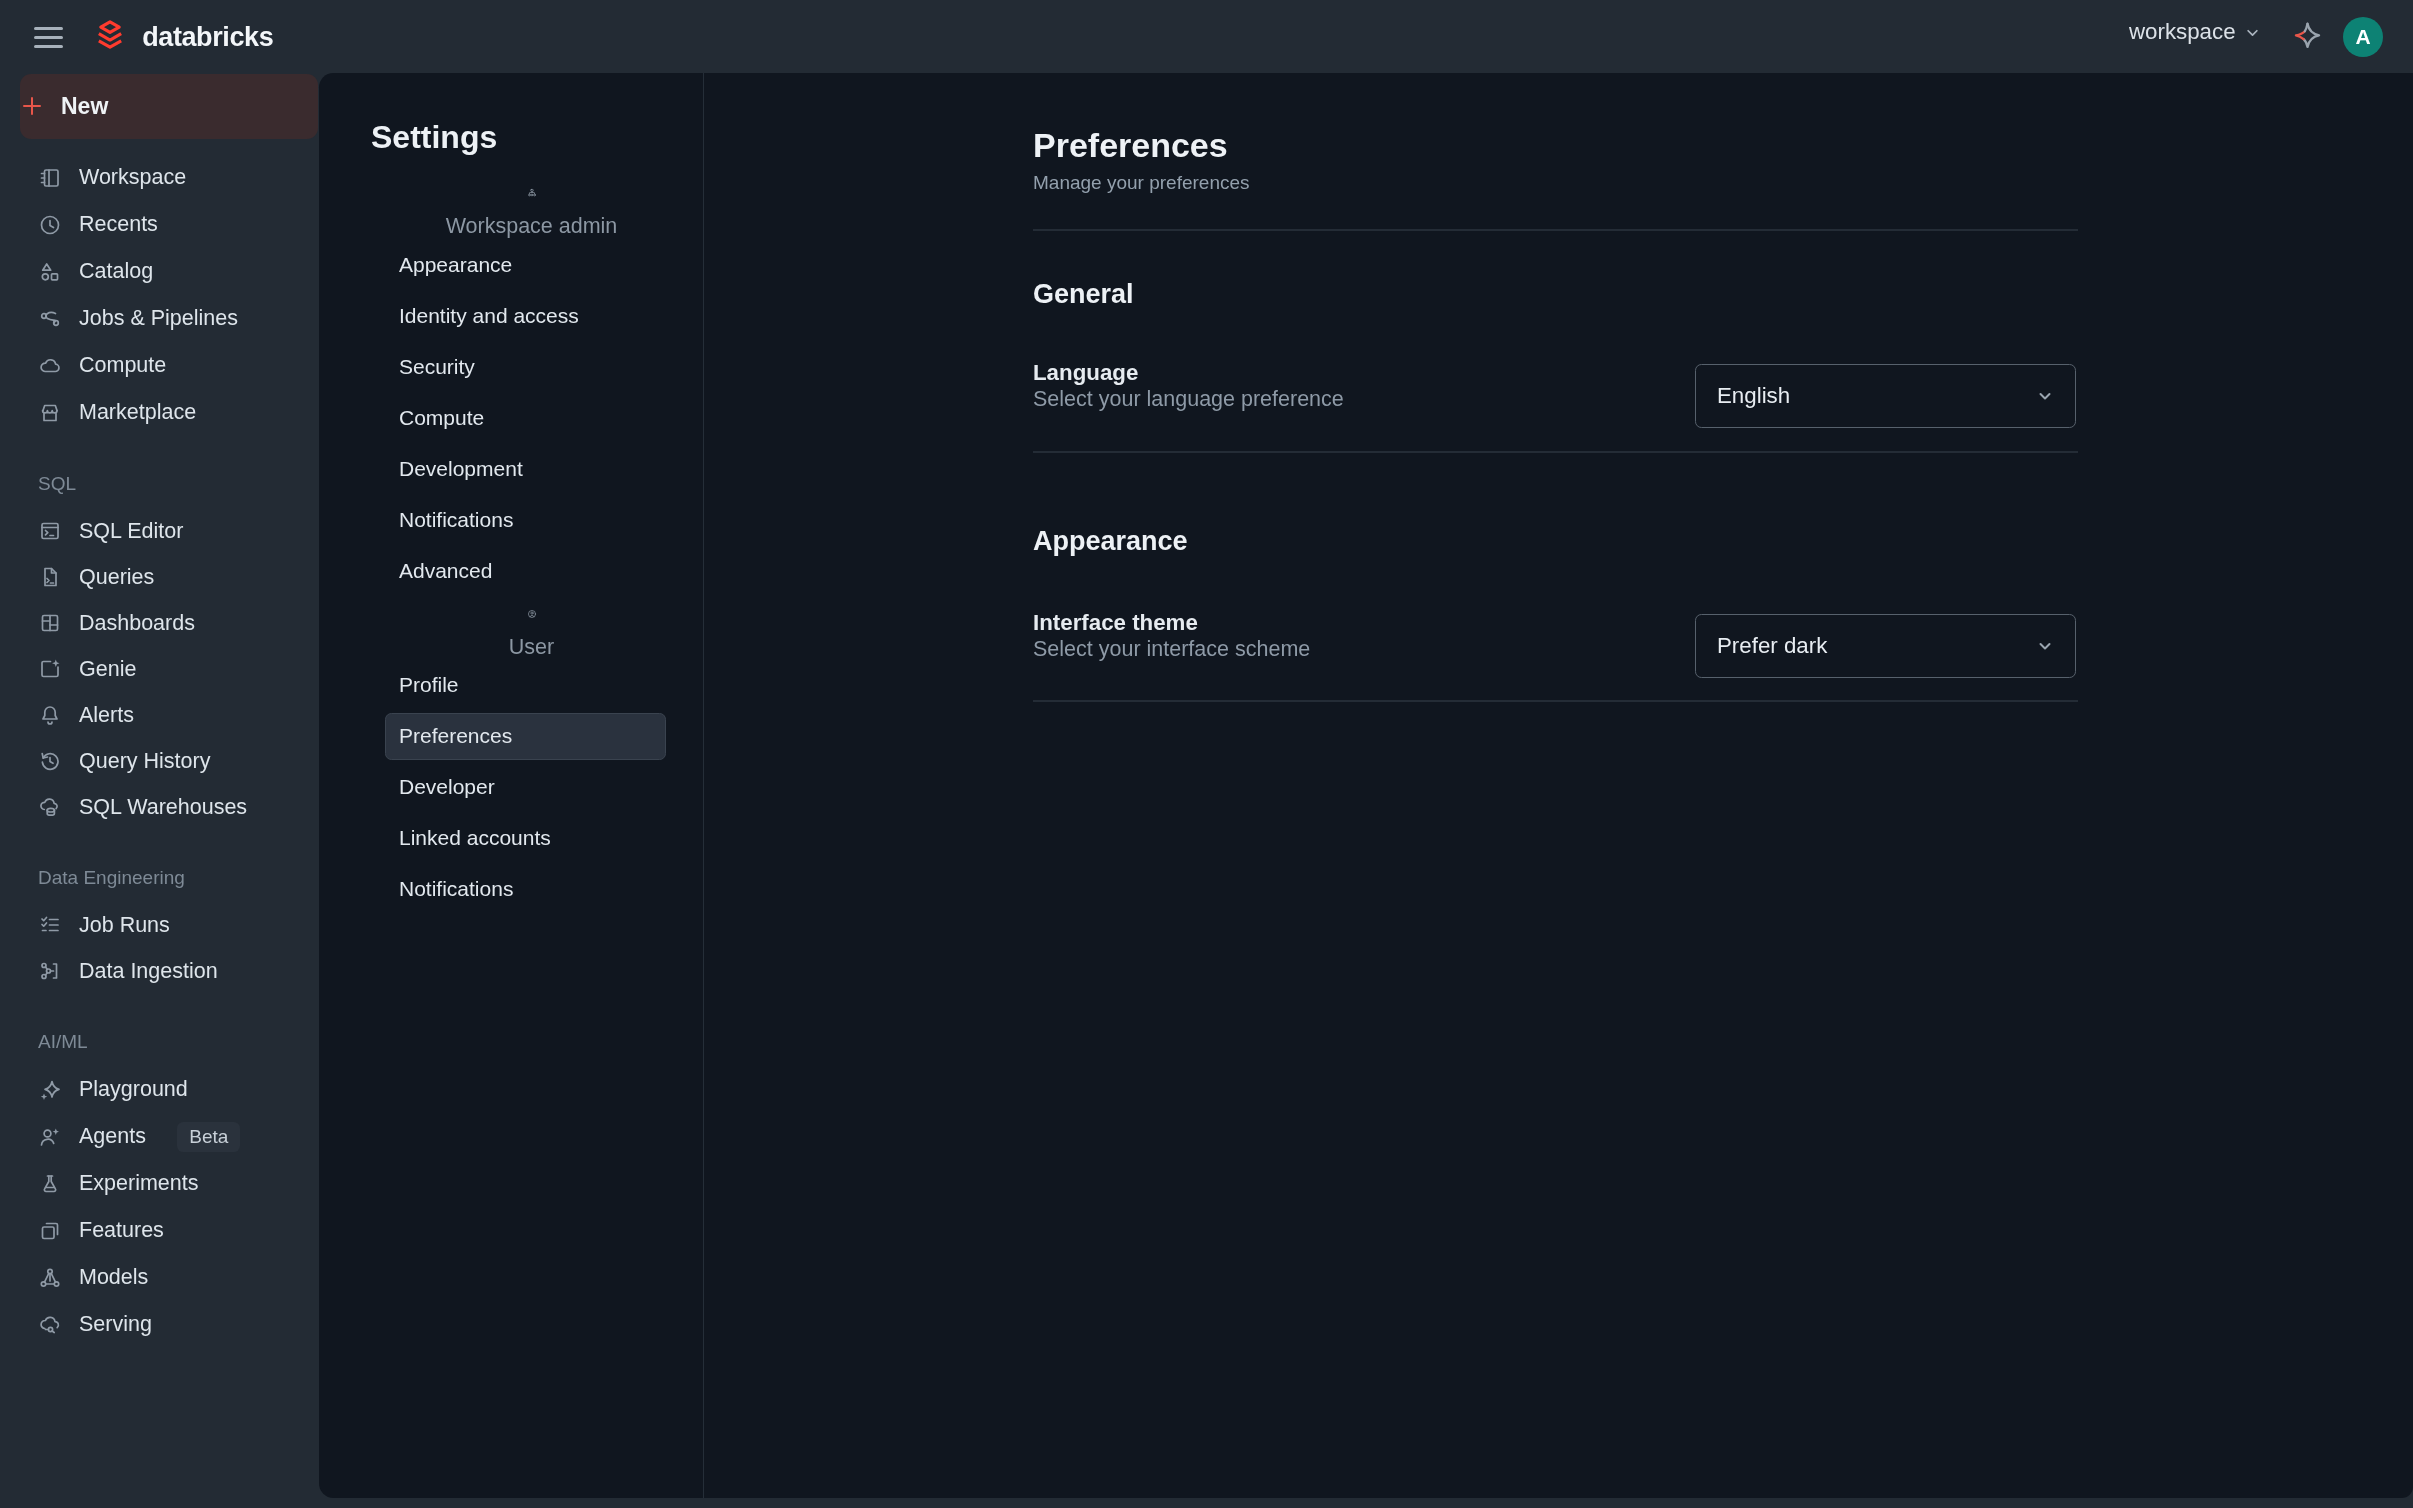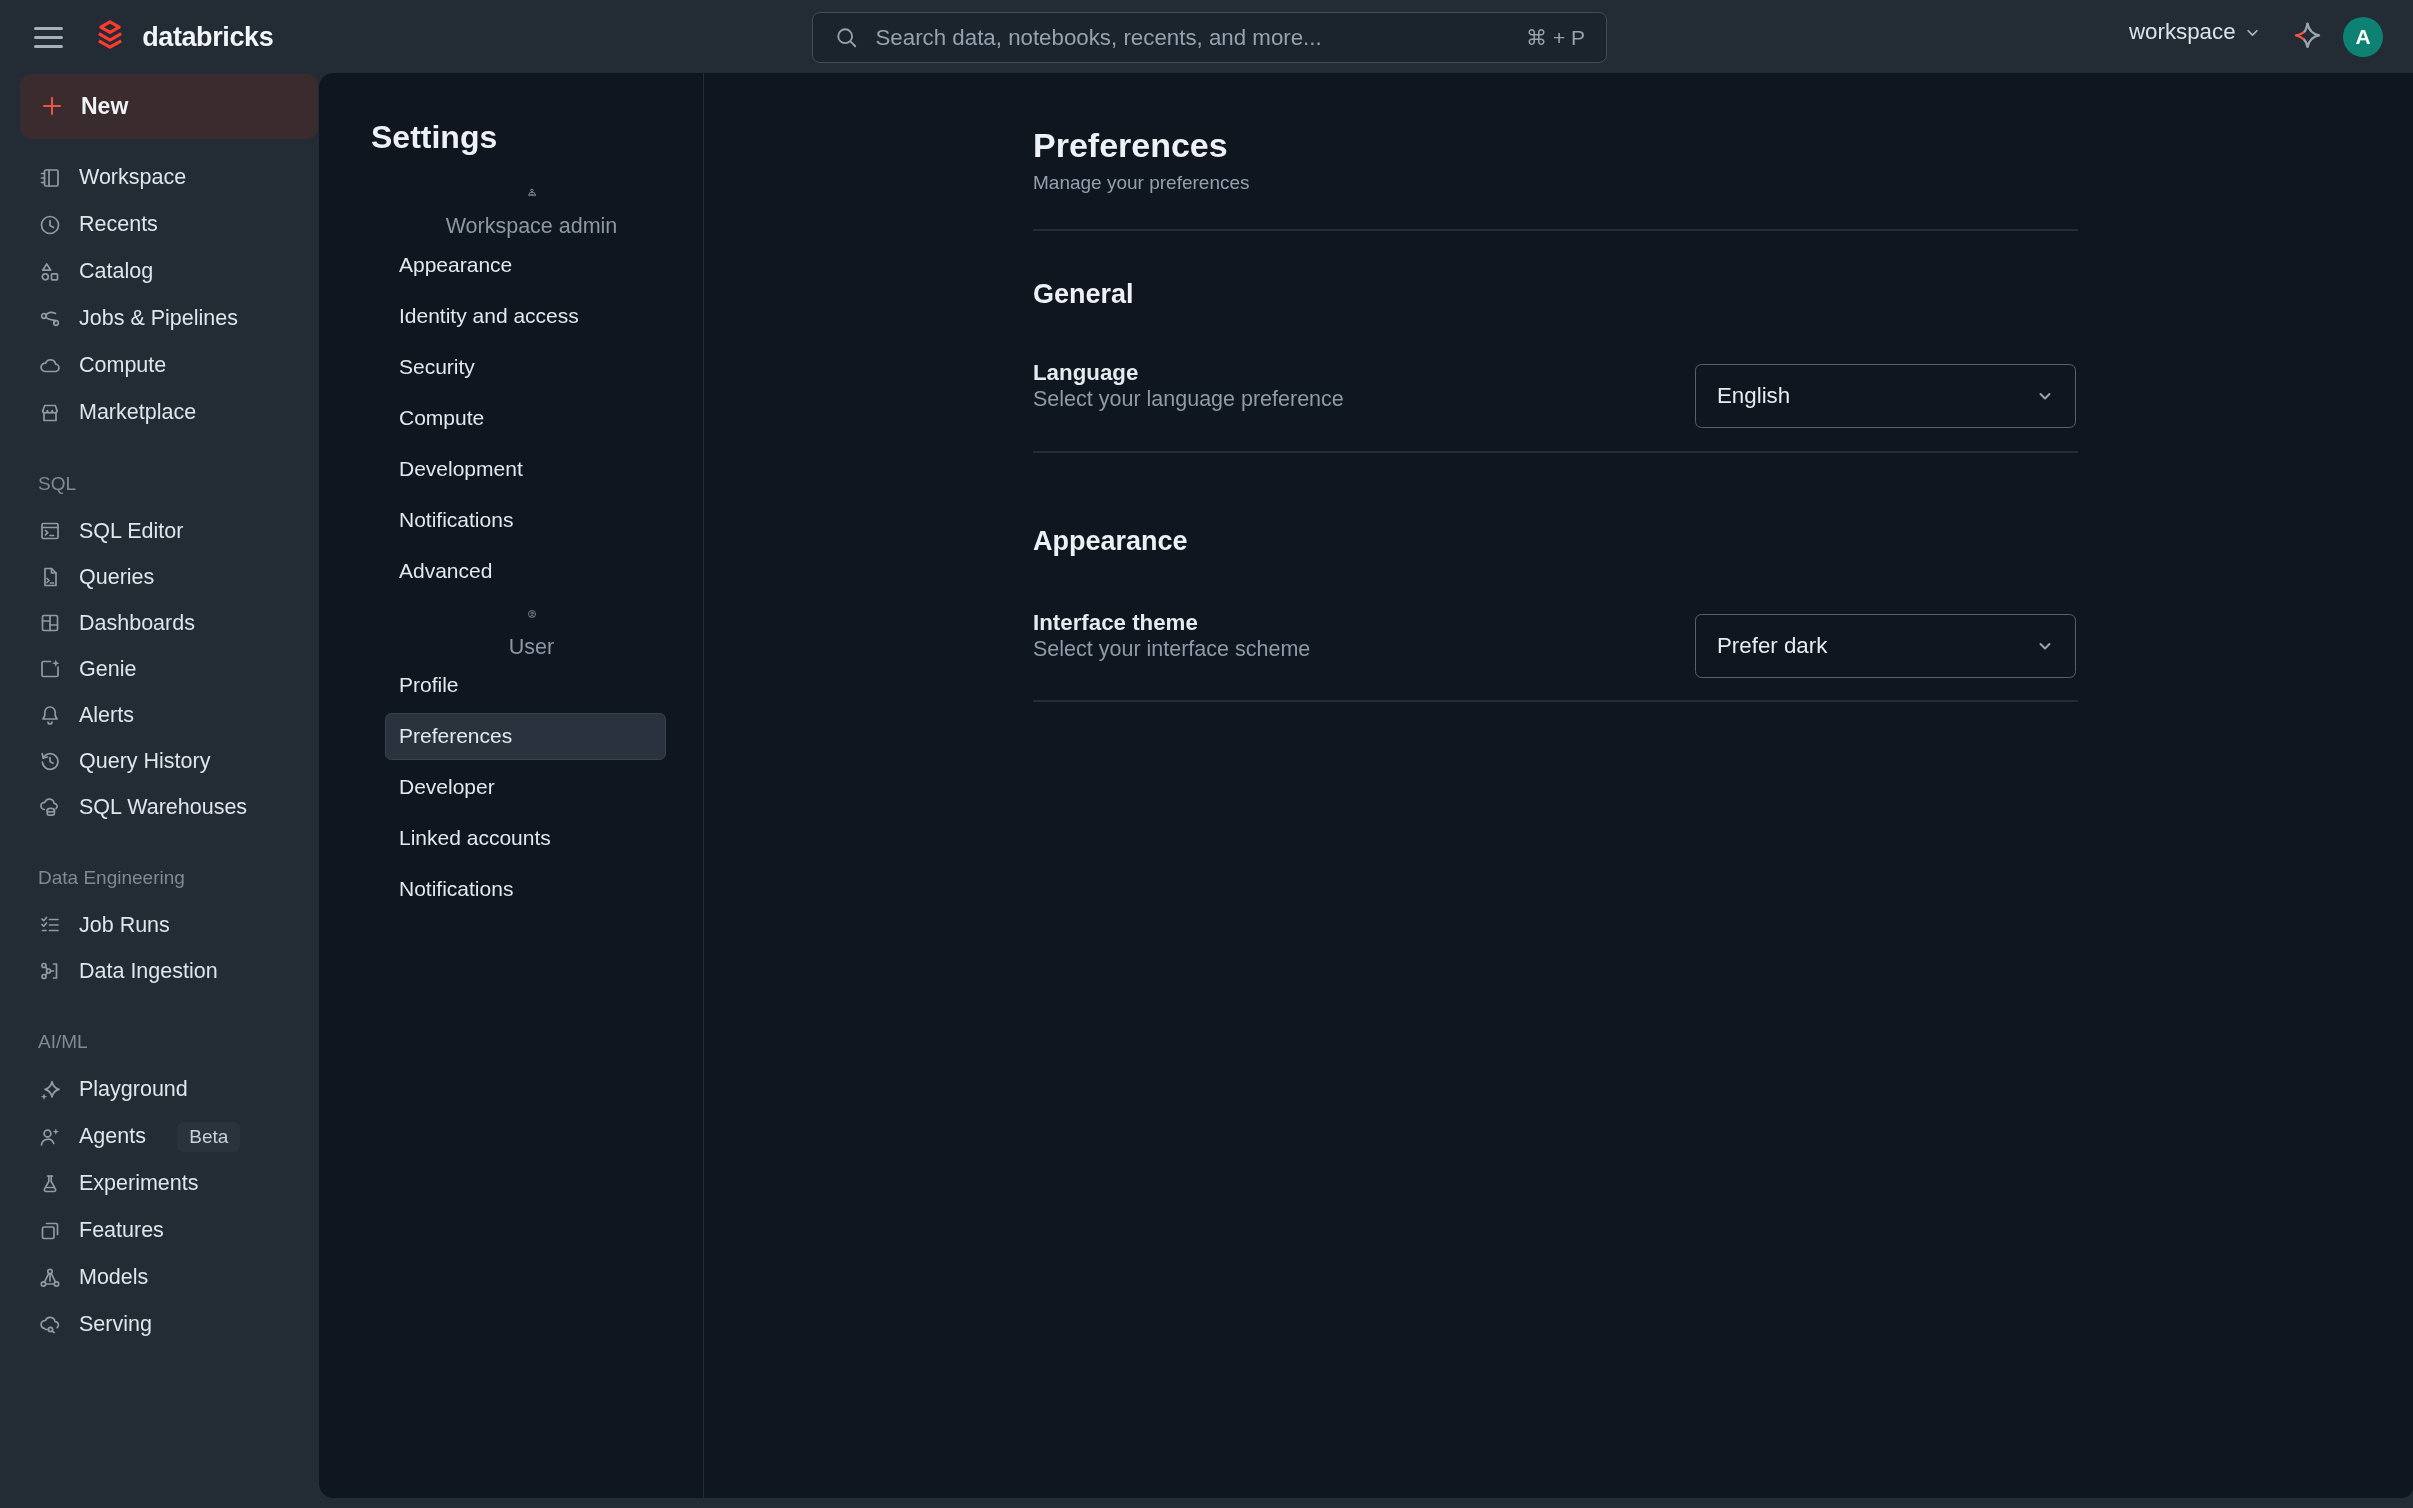--- a/index.html
+++ b/index.html
@@ -32,21 +32,21 @@
   .avatar{
     position:absolute;left:2343px;top:17px;width:40px;height:40px;border-radius:50%;
     background:#0D8274;color:#FFFFFF;font-size:21px;font-weight:600;
     display:flex;align-items:center;justify-content:center;cursor:pointer;
   }
 
   
   .sidebar{position:absolute;left:0;top:73px;width:319px;bottom:0;}
   .new-btn{
     position:absolute;left:20px;top:0.8px;width:298px;height:65px;border-radius:11.2px;
-    background:#3A2B2E;display:flex;align-items:center;padding-left:20px;box-sizing:border-box;
+    background:#3A2B2E;display:flex;align-items:center;box-sizing:border-box;
     cursor:pointer;gap:17px;
   }
   .new-btn .new-lbl{color:#EFF3F6;font-size:23px;font-weight:600;}
   .nav{position:absolute;left:0;top:81px;width:319px;}
   .nav-item{
     height:47px;display:flex;align-items:center;padding-left:38px;gap:17px;cursor:pointer;
     color:#DEE5EB;font-size:21.5px;
   }
   .nav-head{
     height:48px;margin-top:24px;display:flex;align-items:center;padding-left:38px;
@@ -107,28 +107,20 @@
   </div>
   <div class="brand">
     <svg width="42" height="42" viewBox="0 0 32 32">
       <path d="M9 8.5 L16 4.5 L23 8.5 L16 12.5 Z" fill="none" stroke="#FF3B2E" stroke-width="2.4" stroke-linejoin="round"></path>
       <path d="M7.5 13.5 L16 18.3 L24.5 13.5" fill="none" stroke="#FF3B2E" stroke-width="2.4" stroke-linejoin="round"></path>
       <path d="M7.5 19 L16 23.8 L24.5 19" fill="none" stroke="#FF3B2E" stroke-width="2.4" stroke-linejoin="round"></path>
     </svg>
     <span class="brand-text">databricks</span>
   </div>
 
-  <div class="searchbox">
-    <svg width="25.5" height="25.5" viewBox="0 0 24 24">
-      <circle class="icn" cx="10.5" cy="10.5" r="6.5" style="stroke:#96A2AE"></circle>
-      <line class="icn" x1="15.5" y1="15.5" x2="20" y2="20" style="stroke:#96A2AE"></line>
-    </svg>
-    <span class="ph">Search data, notebooks, recents, and more...</span>
-    <span class="kbd">⌘ + P</span>
-  </div>
 
   <div class="ws-switcher">
     <span class="lbl">workspace</span>
     <svg width="21" height="21" viewBox="0 0 24 24">
       <polyline class="icn" points="7,10 12,15 17,10" style="stroke:#AAB4BE;stroke-width:2"></polyline>
     </svg>
   </div>
 
   <div class="sparkle-btn">
     <svg width="37" height="37" viewBox="0 0 32 32">

